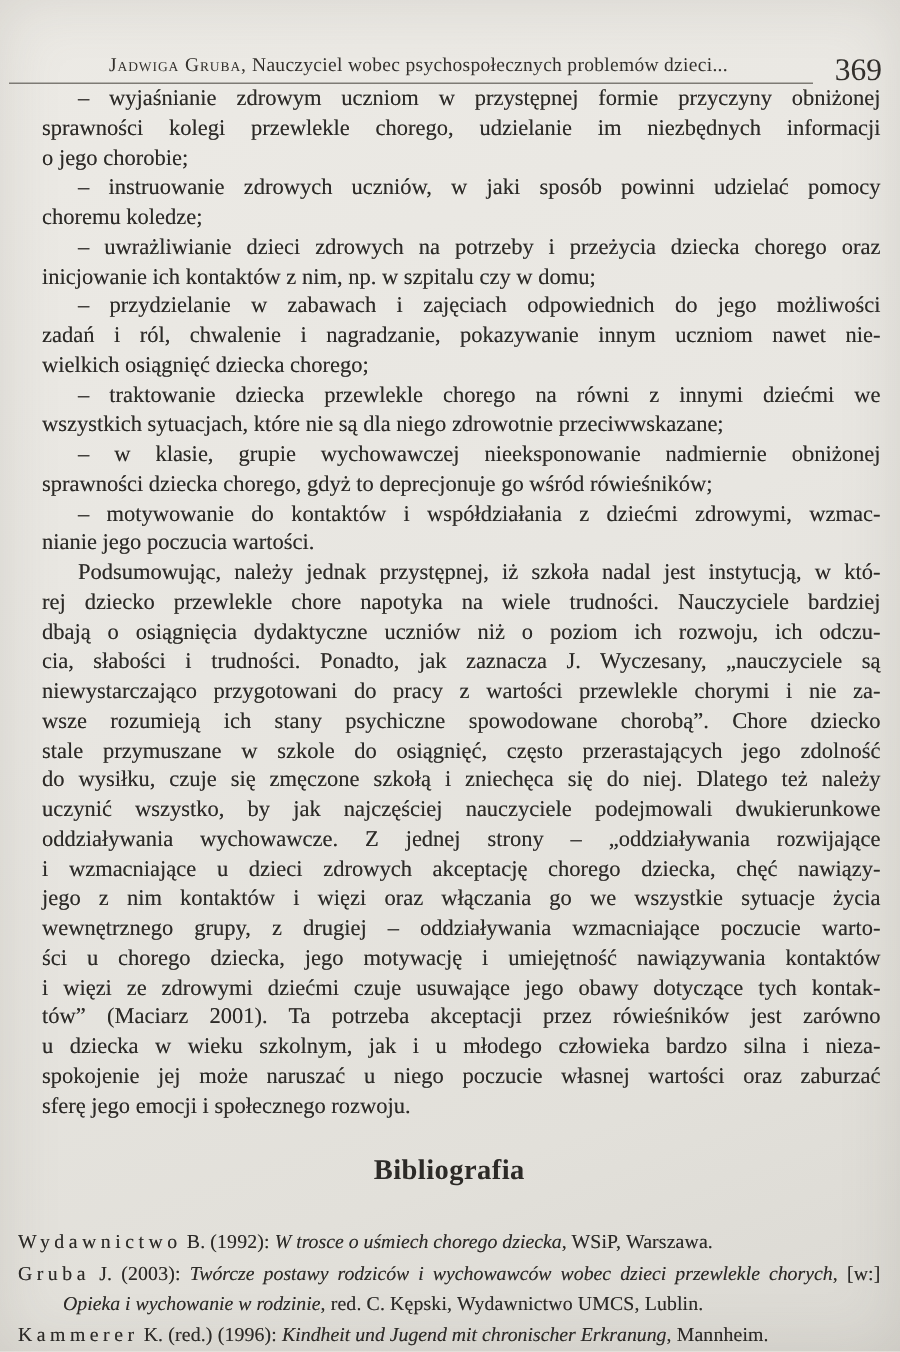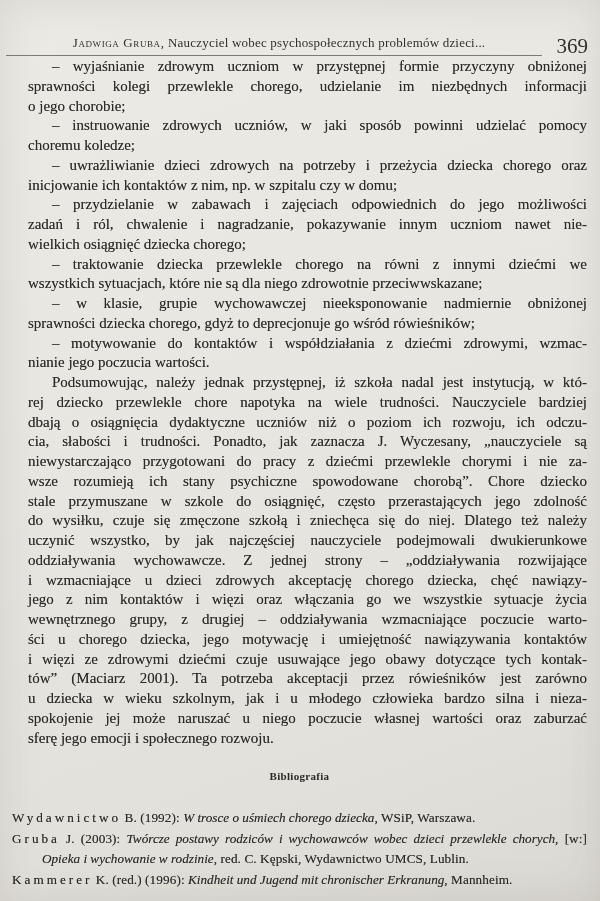--- a/index.html
+++ b/index.html
@@ -84,21 +84,21 @@
   
   .bibliography {
     position: absolute;
     top: 770px;
     left: 12px;
     right: 13px;
   }
   .bib-heading {
     margin: 0 0 26px 0;
     text-align: center;
-    font-size: 11px;
+    font-size: 19px;
     font-weight: bold;
     letter-spacing: 0.3px;
     color: #2c2a27;
   }
   .bib-entries {
     font-size: 13.2px;
     line-height: 20.6px;
     text-shadow: 0 0 0.4px rgba(44,42,39,0.5);
   }
   .bib-entry {
@@ -151,21 +151,21 @@
       </div>
       <div class="paragraph">
         <div class="line first">– motywowanie do kontaktów i współdziałania z dziećmi zdrowymi, wzmac-</div>
         <div class="line last">nianie jego poczucia wartości.</div>
       </div>
       <div class="paragraph">
         <div class="line first">Podsumowując, należy jednak przystępnej, iż szkoła nadal jest instytucją, w któ-</div>
         <div class="line">rej dziecko przewlekle chore napotyka na wiele trudności. Nauczyciele bardziej</div>
         <div class="line">dbają o osiągnięcia dydaktyczne uczniów niż o poziom ich rozwoju, ich odczu-</div>
         <div class="line">cia, słabości i trudności. Ponadto, jak zaznacza J. Wyczesany, „nauczyciele są</div>
-        <div class="line">niewystarczająco przygotowani do pracy z dziećmi przewlekle chorymi i nie za-</div>
+        <div class="line">niewystarczająco przygotowani do pracy z wartości przewlekle chorymi i nie za-</div>
         <div class="line">wsze rozumieją ich stany psychiczne spowodowane chorobą”. Chore dziecko</div>
         <div class="line">stale przymuszane w szkole do osiągnięć, często przerastających jego zdolność</div>
         <div class="line">do wysiłku, czuje się zmęczone szkołą i zniechęca się do niej. Dlatego też należy</div>
         <div class="line">uczynić wszystko, by jak najczęściej nauczyciele podejmowali dwukierunkowe</div>
         <div class="line">oddziaływania wychowawcze. Z jednej strony – „oddziaływania rozwijające</div>
         <div class="line">i wzmacniające u dzieci zdrowych akceptację chorego dziecka, chęć nawiązy-</div>
         <div class="line">jego z nim kontaktów i więzi oraz włączania go we wszystkie sytuacje życia</div>
         <div class="line">wewnętrznego grupy, z drugiej – oddziaływania wzmacniające poczucie warto-</div>
         <div class="line">ści u chorego dziecka, jego motywację i umiejętność nawiązywania kontaktów</div>
         <div class="line">i więzi ze zdrowymi dziećmi czuje usuwające jego obawy dotyczące tych kontak-</div>

